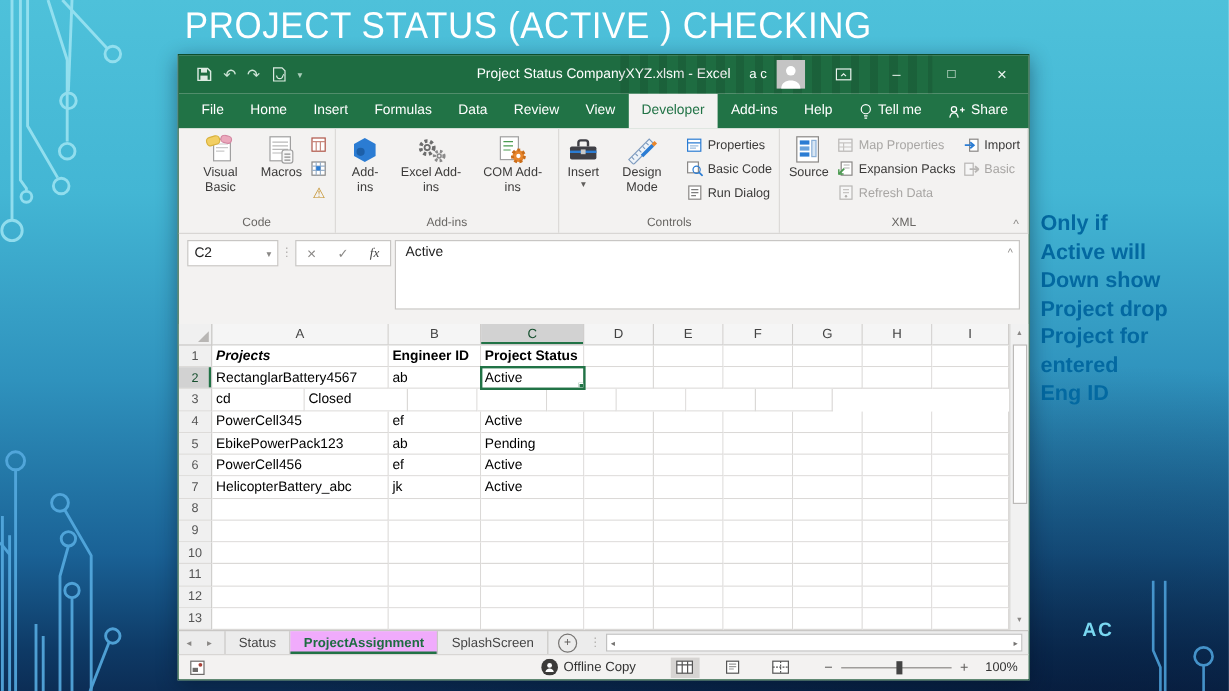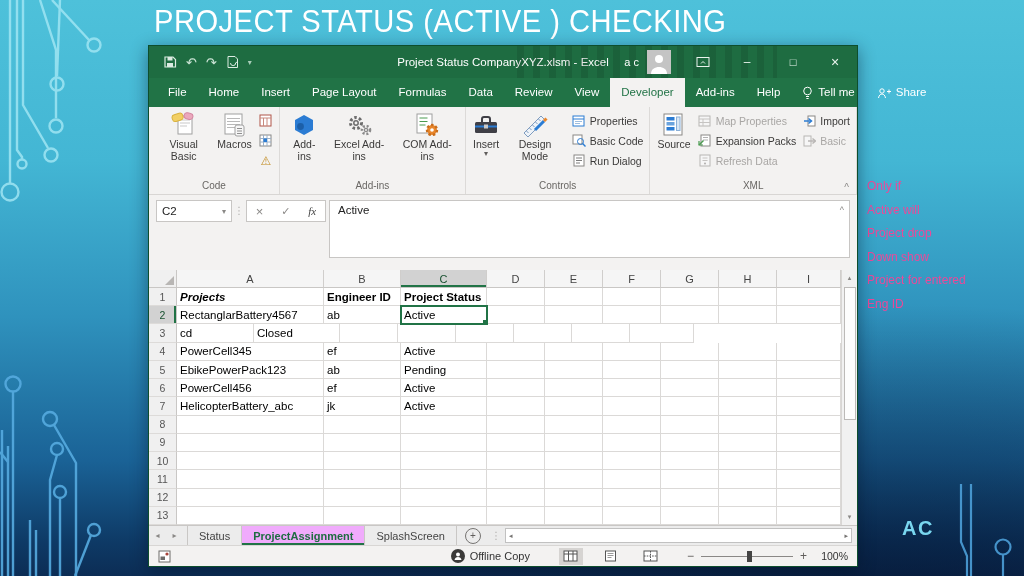--- a/index.html
+++ b/index.html
@@ -8,22 +8,22 @@
     font-family:"Liberation Sans",sans-serif;
     background:
       radial-gradient(120% 95% at 88% 105%, rgba(4,18,46,.62) 0%, rgba(4,18,46,0) 55%),
       linear-gradient(180deg,#4ec1da 0%,#43b6d4 28%,#2f92bd 55%,#1a6296 80%,#0e3a66 94%,#0c2d55 100%);
   }
   .deco{position:absolute;left:0;top:0;pointer-events:none;}
   .slide-title{
     position:absolute;left:154px;top:4px;margin:0;color:#fff;font-weight:400;
     font-size:31px;letter-spacing:.5px;transform:scaleX(.94);transform-origin:left top;white-space:nowrap;
   }
-  .side-note{position:absolute;left:867px;top:175px;color:#ec4899;font-size:12px;line-height:23.5px;font-weight:400;}
-  .initials{position:absolute;left:902px;top:517px;color:#79d7f0;font-size:20px;letter-spacing:1.5px;font-weight:600;}
+  .side-note{position:absolute;left:867px;top:175px;color:#0369a1;font-size:18px;line-height:23.5px;font-weight:700;}
+  .initials{position:absolute;left:902px;top:517px;color:#79d7f0;font-size:16px;letter-spacing:1.5px;font-weight:600;}
 
   
   .excel{
     position:absolute;left:148px;top:45px;width:710px;height:522px;
     background:#f3f2f1;border:1px solid #0d4e2d;box-sizing:border-box;
     display:flex;flex-direction:column;box-shadow:0 4px 16px rgba(0,15,35,.45);
   }
   
   .titlebar{height:32px;flex:0 0 32px;background:#1e6c41;display:flex;align-items:center;color:#fff;position:relative;}
   .titlebar::after{content:"";position:absolute;right:80px;top:0;bottom:0;width:260px;
@@ -176,22 +176,22 @@
     <path d="M971 484 V576"></path>
     <circle cx="1003" cy="547" r="7.5"></circle>
       <path d="M1003 555 V576"></path>
   </g>
 </svg>
 
 <h1 class="slide-title">PROJECT STATUS (ACTIVE ) CHECKING</h1>
 <div class="side-note" id="side-note">
     <div>Only if</div>
     <div>Active will</div>
+    <div>Down show</div>
     <div>Project drop</div>
-    <div>Down show</div>
     <div>Project for entered</div>
     <div>Eng ID</div>
   </div>
 <div class="initials">AC</div>
 
 <div class="excel">
 
   <div class="titlebar">
     <div class="qat" id="qat">
         <span class="icon">
@@ -236,23 +236,20 @@
 
   <div class="ribbontabs" id="ribbon-tabs">
       <div class="rtab">
         <span>File</span>
       </div>
       <div class="rtab">
         <span>Home</span>
       </div>
       <div class="rtab">
         <span>Insert</span>
-      </div>
-      <div class="rtab">
-        <span>Page Layout</span>
       </div>
       <div class="rtab">
         <span>Formulas</span>
       </div>
       <div class="rtab">
         <span>Data</span>
       </div>
       <div class="rtab">
         <span>Review</span>
       </div>

